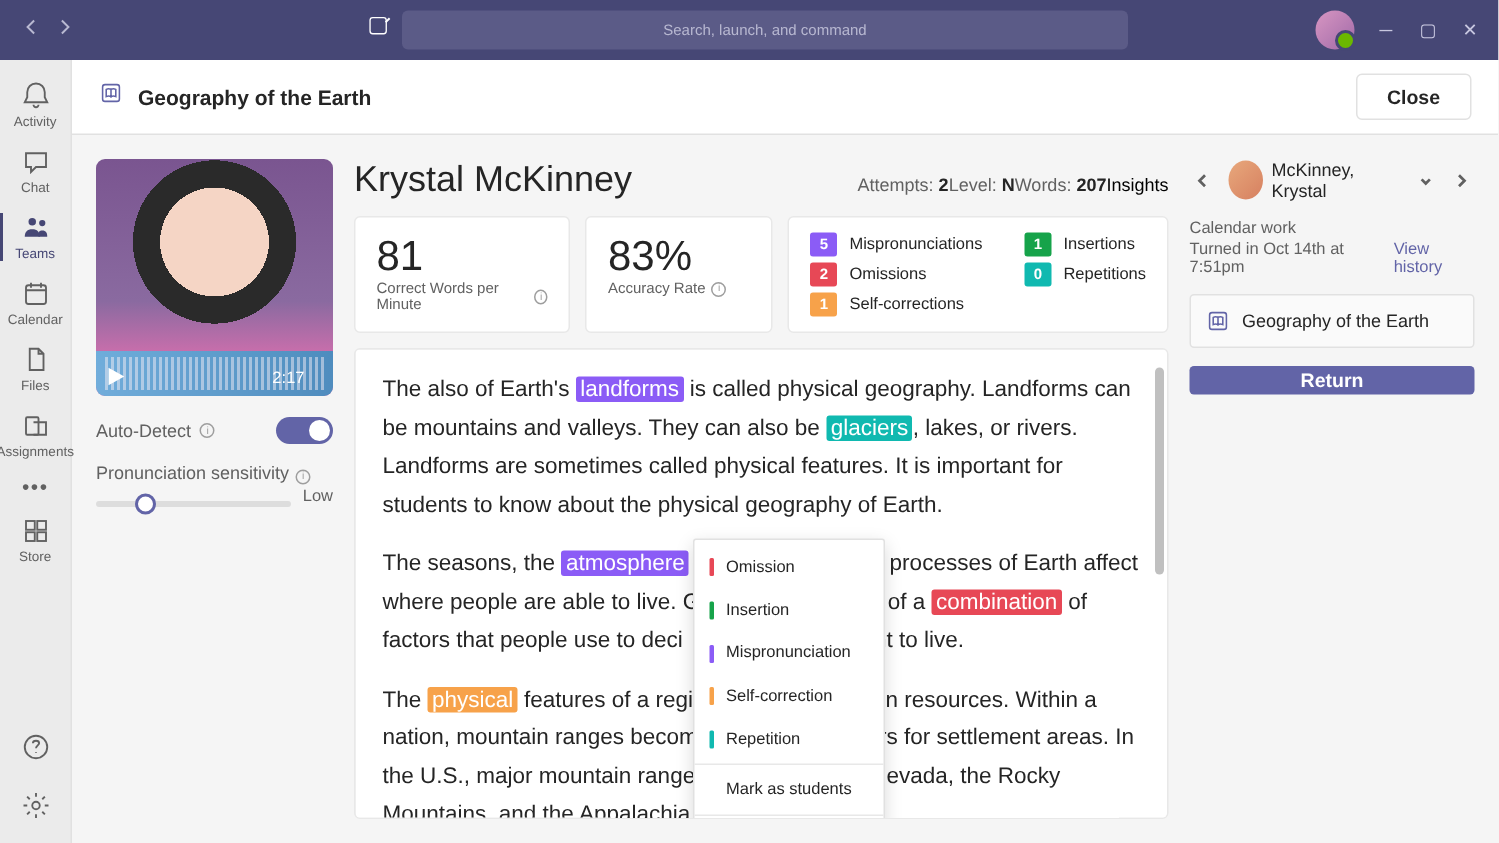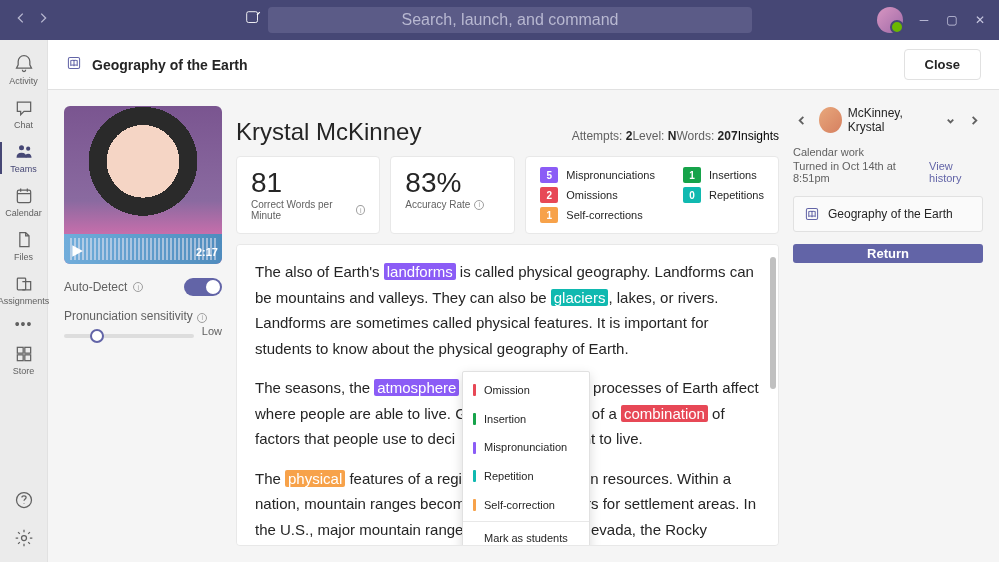--- a/index.html
+++ b/index.html
@@ -5,21 +5,21 @@
     * { margin: 0; padding: 0; box-sizing: border-box; font-family: "Segoe UI", -apple-system, sans-serif; }
     body { width: 999px; height: 562px; overflow: hidden; background: #f5f5f5; display: flex; flex-direction: column; }
 
     
     .titlebar { height: 40px; background: #464775; display: flex; align-items: center; color: #fff; position: relative; }
     .back-fwd { display: flex; gap: 8px; padding: 0 14px; }
     .back-fwd svg { width: 14px; height: 14px; stroke: #b8b8d1; fill: none; }
     .compose-icon { margin-left: 180px; cursor: pointer; }
     .compose-icon svg { width: 18px; height: 18px; stroke: #fff; fill: none; }
     .searchbar { flex: 0 0 484px; height: 26px; background: #5b5b87; border-radius: 4px; padding: 0 10px; margin-left: 6px; display: flex; align-items: center; }
-    .searchbar input { background: transparent; border: none; outline: none; width: 100%; color: #c8c8e0; font-size: 16px; text-align: center; }
+    .searchbar input { background: transparent; border: none; outline: none; width: 100%; color: #c8c8e0; font-size: 10px; text-align: center; }
     .searchbar input::placeholder { color: #b8b8d1; }
     .title-right { margin-left: auto; display: flex; align-items: center; gap: 14px; padding-right: 12px; }
     .avatar { width: 26px; height: 26px; border-radius: 50%; background: linear-gradient(135deg,#d896c2,#a06aa8); position: relative; }
     .avatar::after { content: ""; position: absolute; bottom: -1px; right: -1px; width: 10px; height: 10px; background: #6bb700; border-radius: 50%; border: 2px solid #464775; }
     .win-btn { width: 14px; height: 14px; display:flex; align-items:center; justify-content:center; color:#c8c8e0; font-size:12px; cursor:pointer;}
 
     
     .leftrail { width: 48px; background: #ebebeb; display: flex; flex-direction: column; align-items: center; padding-top: 8px; gap: 0; border-right: 1px solid #e1e1e1; }
     .rail-item { width: 48px; padding: 6px 0; display: flex; flex-direction: column; align-items: center; gap: 2px; cursor: pointer; color: #616161; position:relative;}
     .rail-item.active { color: #464775; }
@@ -41,34 +41,34 @@
 
     
     .main { flex: 1; display: flex; padding: 16px; gap: 14px; overflow:hidden; background:#f5f5f5;}
     .left-panel { width: 158px; display: flex; flex-direction: column; gap: 14px; }
     .video-card { width: 158px; height: 158px; background: #6b4a7e; border-radius: 6px; position: relative; overflow: hidden; }
     .video-img { width:100%; height:100%; background: radial-gradient(circle at 50% 35%, #f5d5c5 0%, #f5d5c5 28%, #2a2a2a 28%, #2a2a2a 42%, transparent 42%), linear-gradient(180deg,#7a5590 0%, #8a6aa0 60%, #e070b0 90%);}
     .waveform { position:absolute; bottom:0; left:0; right:0; height:30px; background: linear-gradient(90deg, #65b4e0 0%, #4090c0 100%); opacity:0.9;}
     .waveform::before{ content:""; position:absolute; inset:4px 6px; background: repeating-linear-gradient(90deg, rgba(255,255,255,0.8) 0 2px, transparent 2px 4px); opacity:0.6;}
     .play-icon { position:absolute; left:6px; bottom:6px; width:14px; height:14px; color:#fff; z-index:2;}
     .play-icon svg{width:14px;height:14px;fill:#fff;}
-    .dur { position:absolute; right:4px; bottom:6px; color:#fff; font-size:11px; z-index:2; font-weight:700;}
+    .dur { position:absolute; right:19px; bottom:6px; color:#fff; font-size:11px; z-index:2; font-weight:400;}
     .ctrl-row { display:flex; align-items:center; gap:6px;}
     .ctrl-label { font-size:12px; color:#616161;}
     .toggle { width:38px; height:18px; background:#6264a7; border-radius:10px; position:relative; margin-left:auto; cursor:pointer;}
     .toggle::after{content:"";position:absolute;right:2px;top:2px;width:14px;height:14px;background:#fff;border-radius:50%;}
     .slider-row { margin-top:-4px;}
     .slider-track { position:relative; height:4px; background:#ddd; border-radius:2px; width:130px; margin-top:10px;}
     .slider-thumb { position:absolute; left:26px; top:-5px; width:14px;height:14px;background:#fff;border:2px solid #6264a7;border-radius:50%;}
     .slider-label{font-size:11px;color:#616161; display:inline-block;}
     .slider-wrap{display:flex;align-items:center;gap:8px;}
 
     .center-panel { flex: 1; display: flex; flex-direction: column; gap: 10px; min-width:0;}
     .header-row { display:flex; align-items:baseline; gap:24px;}
-    .student-name { font-size: 24px; font-weight: 400; color: #252525; white-space:nowrap;margin-top:12px;}
+    .student-name { font-size: 24px; font-weight: 400; color: #252525; white-space:nowrap;}
     .meta { margin-left:auto; display:flex; font-size:12px; color:#252525; align-items:baseline;}
     .meta-item .lbl{color:#616161;}
     .meta-item .val{font-weight:600;}
     .insights-link { color:#000000; font-size:12px; cursor:pointer;}
 
     .stats-row { display:flex; gap:10px;}
     .stat-card { background:#fff; border:1px solid #e8e8e8; border-radius:4px; padding:10px 14px;}
     .stat-card.wpm { width:148px;}
     .stat-card.acc { width:128px;}
     .stat-card.legend { flex:1; display:grid; grid-template-columns:1fr 1fr; gap:4px 28px; padding:10px 14px;}
@@ -313,26 +313,26 @@
               </div>
             <div class="ctx-item">
                 <span class="ctx-bar" style="background:#16a34a"></span>
                 <span>Insertion</span>
               </div>
             <div class="ctx-item">
                 <span class="ctx-bar" style="background:#8b5cf6"></span>
                 <span>Mispronunciation</span>
               </div>
             <div class="ctx-item">
+                <span class="ctx-bar" style="background:#f7a24a"></span>
+                <span>Self-correction</span>
+              </div>
+            <div class="ctx-item">
                 <span class="ctx-bar" style="background:#10b9b0"></span>
                 <span>Repetition</span>
-              </div>
-            <div class="ctx-item">
-                <span class="ctx-bar" style="background:#f7a24a"></span>
-                <span>Self-correction</span>
               </div>
             <div class="ctx-sep"></div>
             <div class="ctx-item">
                 <span style="width:3px"></span>
                 <span>Mark as students</span>
               </div>
             <div class="ctx-sep"></div>
 
           </div>
 
@@ -358,21 +358,21 @@
             </span>
           <span class="nav-arrow" style="margin-left:auto">
               <svg viewBox="0 0 12 12">
                 <path d="M4 2 L8 6 L4 10"></path>
               </svg>
             </span>
         </div>
         <div>
           <div class="section-label">Calendar work</div>
           <div style="display:flex;gap:6px;align-items:baseline;margin-top:2px;">
-            <span class="turned-in">Turned in Oct 14th at 8:51pm</span>
+            <span class="turned-in">Turned in Oct 14th at 7:51pm</span>
             <span class="turned-in view-history">View history</span>
           </div>
         </div>
         <div class="work-item">
           <svg viewBox="0 0 20 20" fill="none" stroke="#6264a7" stroke-width="1.3">
               <rect x="3" y="3" width="14" height="14" rx="2"></rect>
               <path d="M10 6 L10 14 M6 7 C8 6 10 7 10 7 C10 7 12 6 14 7 L14 13 C12 12 10 13 10 13 C10 13 8 12 6 13 Z"></path>
             </svg>
           <span>Geography of the Earth</span>
         </div>

